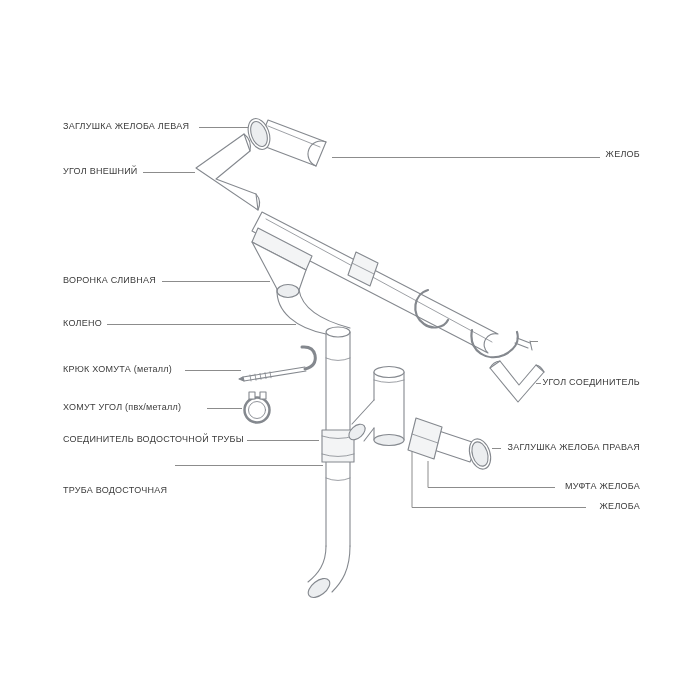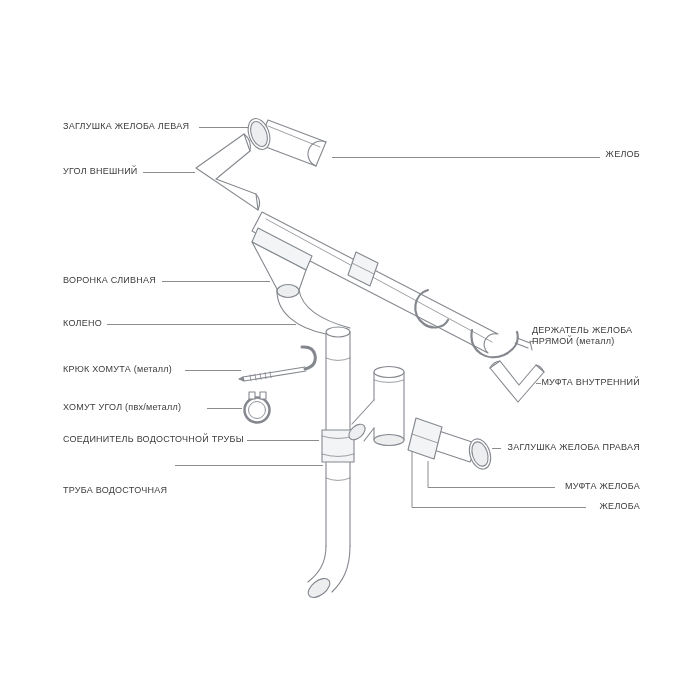--- a/index.html
+++ b/index.html
@@ -6,21 +6,21 @@
   #canvas{
     position:relative;width:700px;height:700px;margin:0 auto;
     background:#ffffff;overflow:hidden;
     font-family:"Liberation Sans",sans-serif;
   }
   #art{position:absolute;left:0;top:0;}
   .lbl{
     position:absolute;font-size:9px;line-height:11px;letter-spacing:.25px;
     color:#3b3b3b;white-space:nowrap;
   }
-  .lbl.right{}
+  .lbl.right{text-align:right;}
   .lbl.wrap{white-space:normal;width:108px;}
 </style>
 </head>
 <body>
 
 <div id="canvas">
 
   <svg id="art" width="700" height="700" viewBox="0 0 700 700">
 
     <g stroke="#8c8c8c" stroke-width="1">
@@ -160,19 +160,18 @@
   <div class="lbl" style="left:63px;top:121px">ЗАГЛУШКА ЖЕЛОБА ЛЕВАЯ</div>
   <div class="lbl" style="left:63px;top:166px">УГОЛ ВНЕШНИЙ</div>
   <div class="lbl" style="left:63px;top:275px">ВОРОНКА СЛИВНАЯ</div>
   <div class="lbl" style="left:63px;top:318px">КОЛЕНО</div>
   <div class="lbl" style="left:63px;top:364px">КРЮК ХОМУТА (металл)</div>
   <div class="lbl" style="left:63px;top:402px">ХОМУТ УГОЛ (пвх/металл)</div>
   <div class="lbl" style="left:63px;top:434px">СОЕДИНИТЕЛЬ ВОДОСТОЧНОЙ ТРУБЫ</div>
   <div class="lbl" style="left:63px;top:485px">ТРУБА ВОДОСТОЧНАЯ</div>
 
   <div class="lbl right" style="right:60px;top:149px">ЖЕЛОБ</div>
-  <div class="lbl right wrap" style="right:60px;top:325px">ДЕРЖАТЕЛЬ ЖЕЛОБА ПРЯМОЙ (металл)</div>
-  <div class="lbl right" style="right:60px;top:377px">МУФТА ВНУТРЕННИЙ</div>
+  <div class="lbl right" style="right:60px;top:377px">УГОЛ СОЕДИНИТЕЛЬ</div>
   <div class="lbl right" style="right:60px;top:442px">ЗАГЛУШКА ЖЕЛОБА ПРАВАЯ</div>
   <div class="lbl right" style="right:60px;top:481px">МУФТА ЖЕЛОБА</div>
   <div class="lbl right" style="right:60px;top:501px">ЖЕЛОБА</div>
 
 </div>
 
 </body></html>

